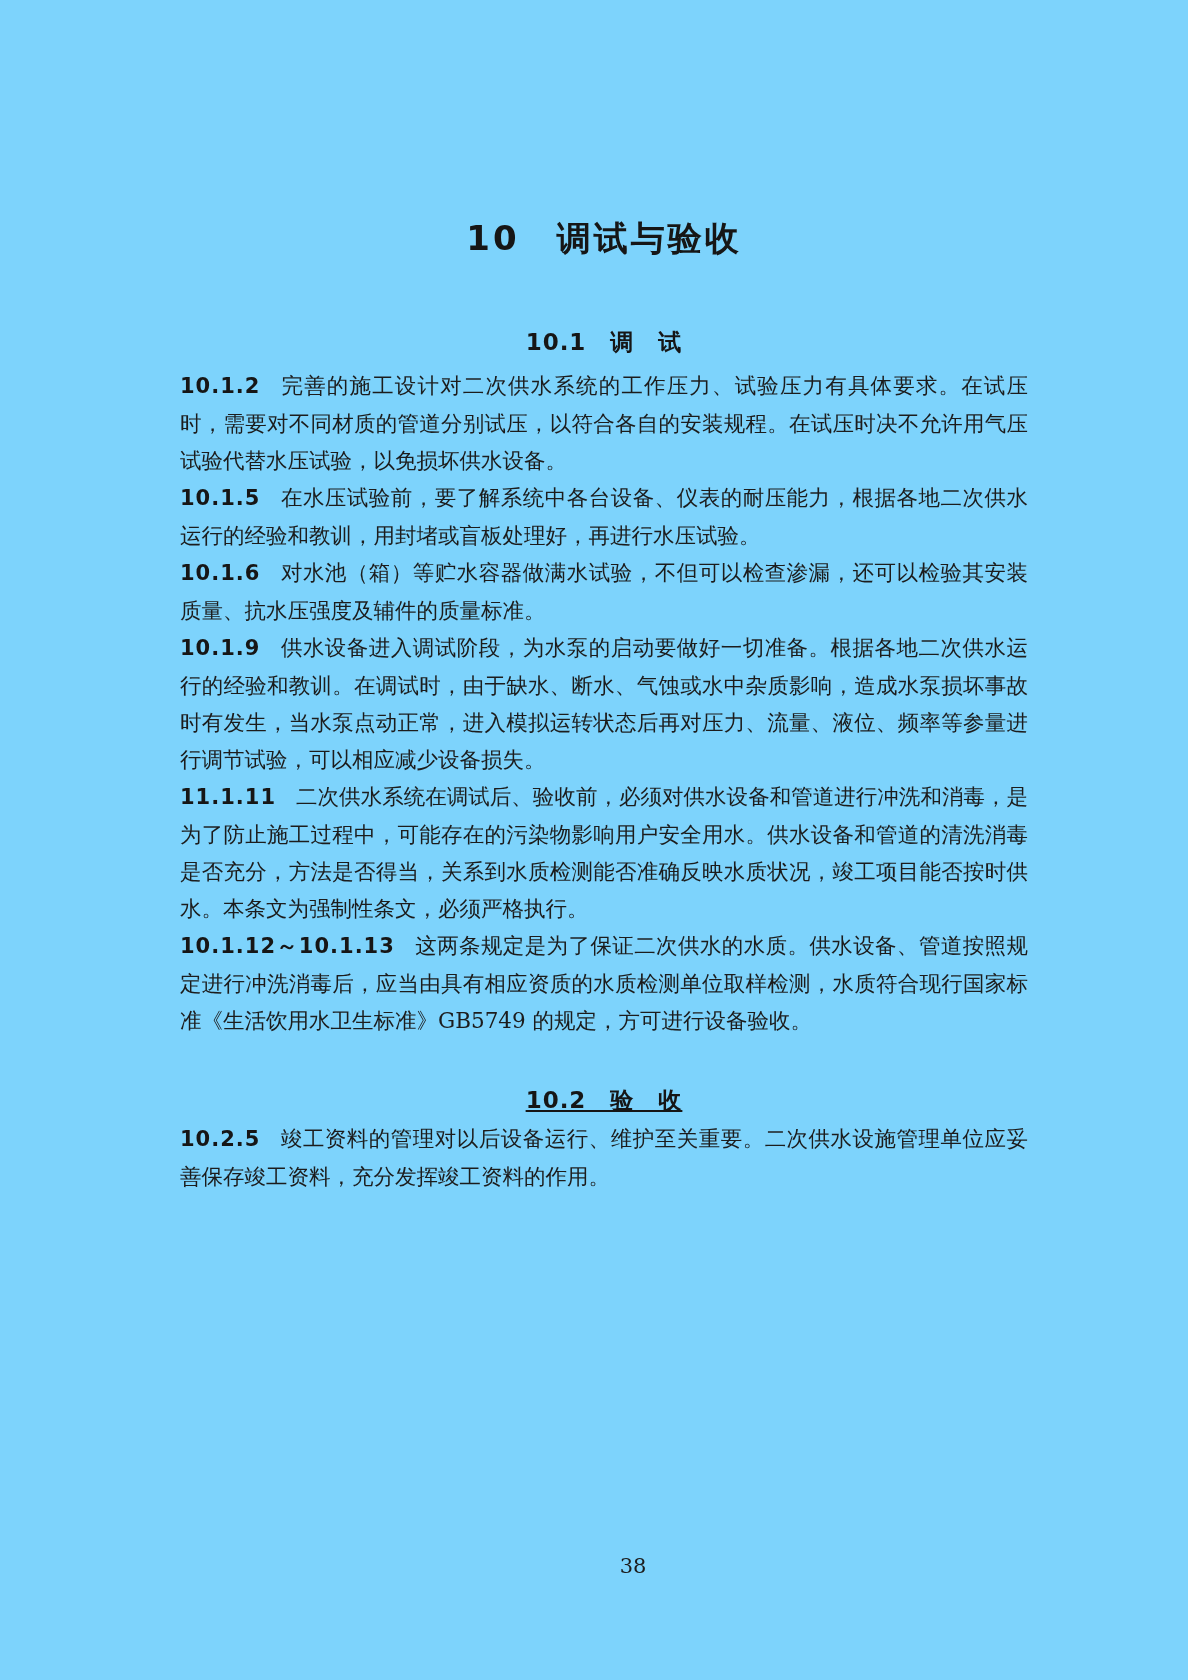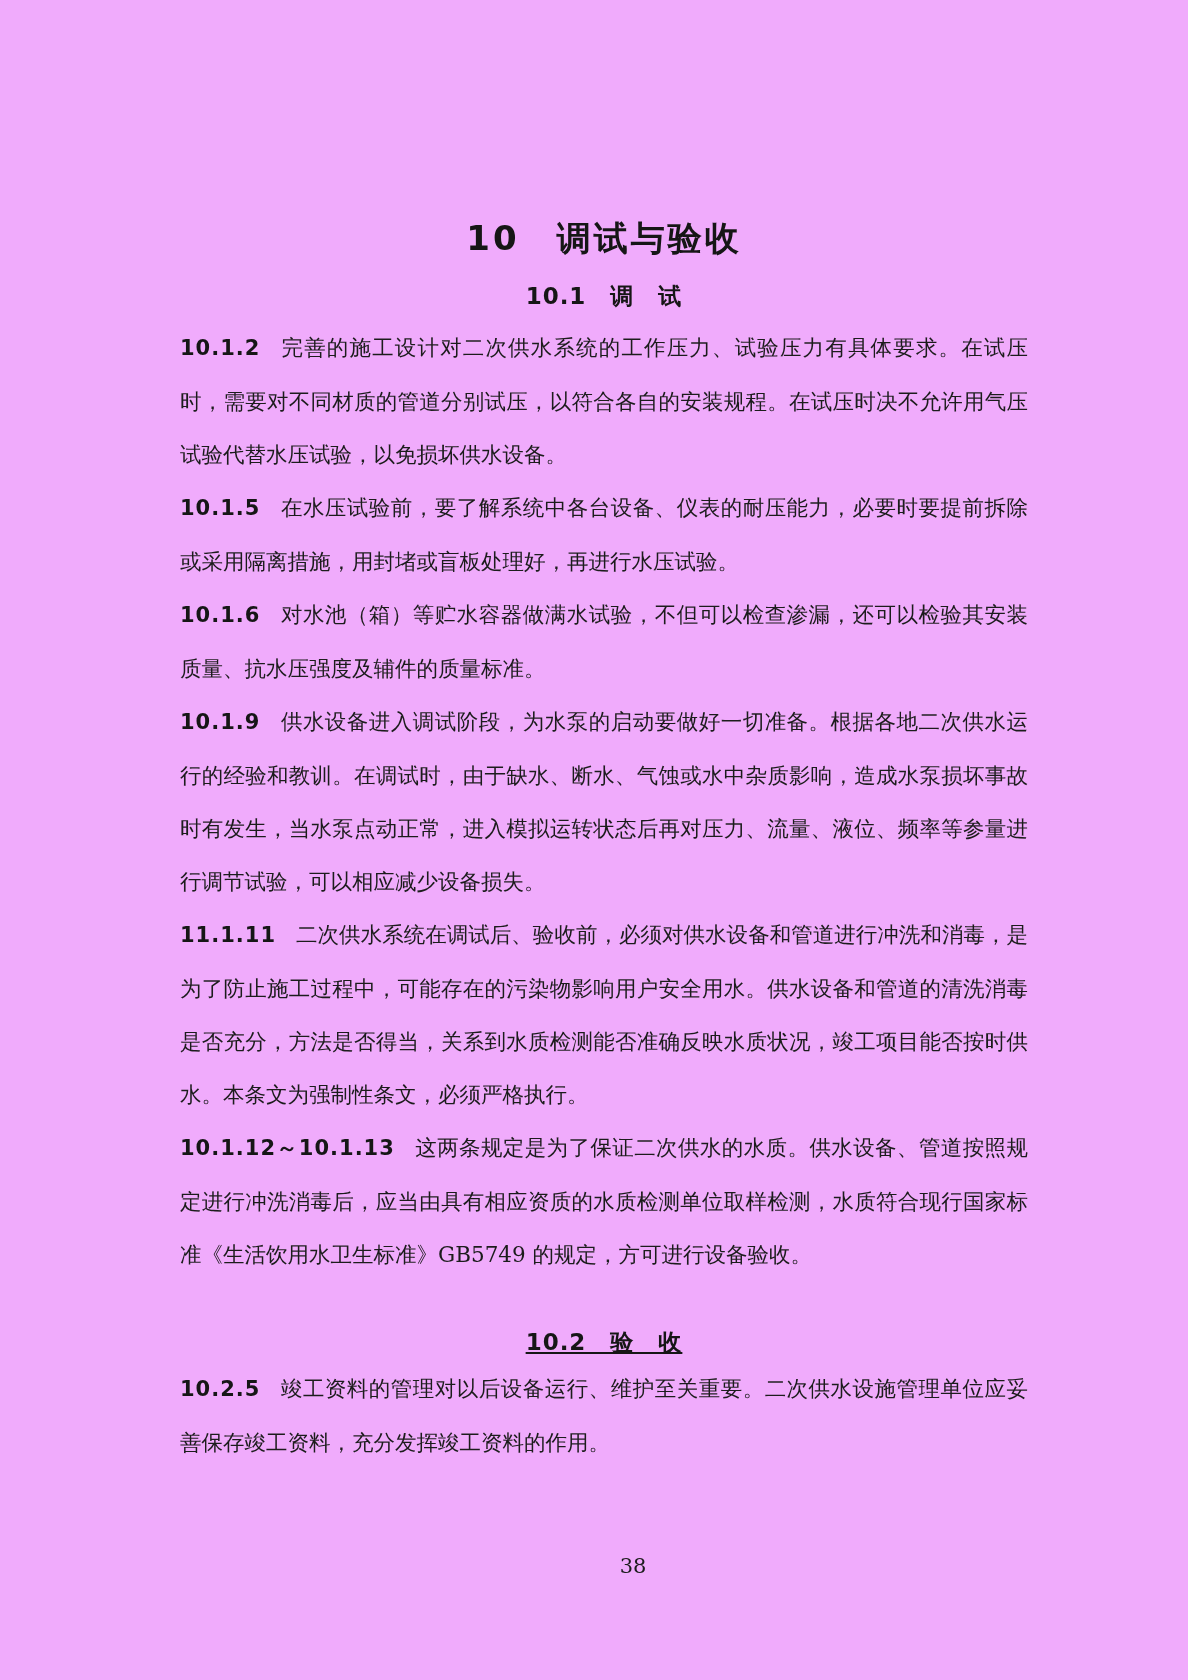--- a/index.html
+++ b/index.html
@@ -5,57 +5,57 @@
   html, body {
     margin: 0;
     padding: 0;
     background: #ffffff;
     color: #1c1c1c;
   }
   .page {
     position: relative;
     width: 1188px;
     height: 1680px;
-    background: #f0abfc;
+    background: #7dd3fc;
     overflow: hidden;
     font-family: "DejaVu Serif", "Liberation Serif", serif;
   }
   .content {
     margin-left: 180px;
     width: 848px;
   }
   .chapter-title {
     margin: 221px 0 0 0;
     text-align: center;
     font-family: "DejaVu Sans", "Liberation Sans", sans-serif;
     font-weight: bold;
     font-size: 34px;
     line-height: 34px;
     letter-spacing: 3px;
     color: #161616;
   }
   .section-heading {
-    margin: 30px 0 13px 0;
+    margin: 76px 0 13px 0;
     text-align: center;
     font-family: "DejaVu Sans", "Liberation Sans", sans-serif;
     font-weight: bold;
     font-size: 23px;
     line-height: 23px;
     letter-spacing: 1px;
     color: #161616;
   }
   .section-heading.second {
     margin-top: 50px;
     margin-bottom: 8px;
     text-decoration: underline;
   }
   .clause {
     margin: 0;
     font-size: 21.5px;
-    line-height: 53px;
+    line-height: 37px;
     text-align: justify;
     text-align-last: left;
     color: #1c1c1c;
   }
   .clause-num {
     font-family: "DejaVu Sans", "Liberation Sans", sans-serif;
     font-weight: bold;
     font-size: 21px;
     letter-spacing: 1px;
     margin-right: 20px;
@@ -82,21 +82,21 @@
 
     <h1 class="chapter-title">10　调试与验收</h1>
 
     <section>
       <h2 class="section-heading">10.1　调　试</h2>
 
       <p class="clause">
         <span class="clause-num">10.1.2</span><span class="clause-text">完善的施工设计对二次供水系统的工作压力、试验压力有具体要求。在试压时，需要对不同材质的管道分别试压，以符合各自的安装规程。在试压时决不允许用气压试验代替水压试验，以免损坏供水设备。</span>
       </p>
       <p class="clause">
-        <span class="clause-num">10.1.5</span><span class="clause-text">在水压试验前，要了解系统中各台设备、仪表的耐压能力，必要时要提前拆除或采用隔离措施，用封堵或盲板处理好，再进行水压试验。</span>
+        <span class="clause-num">10.1.5</span><span class="clause-text">在水压试验前，要了解系统中各台设备、仪表的耐压能力，根据各地二次供水运行的经验和教训，用封堵或盲板处理好，再进行水压试验。</span>
       </p>
       <p class="clause">
         <span class="clause-num">10.1.6</span><span class="clause-text">对水池（箱）等贮水容器做满水试验，不但可以检查渗漏，还可以检验其安装质量、抗水压强度及辅件的质量标准。</span>
       </p>
       <p class="clause">
         <span class="clause-num">10.1.9</span><span class="clause-text">供水设备进入调试阶段，为水泵的启动要做好一切准备。根据各地二次供水运行的经验和教训。在调试时，由于缺水、断水、气蚀或水中杂质影响，造成水泵损坏事故时有发生，当水泵点动正常，进入模拟运转状态后再对压力、流量、液位、频率等参量进行调节试验，可以相应减少设备损失。</span>
       </p>
       <p class="clause">
         <span class="clause-num">11.1.11</span><span class="clause-text">二次供水系统在调试后、验收前，必须对供水设备和管道进行冲洗和消毒，是为了防止施工过程中，可能存在的污染物影响用户安全用水。供水设备和管道的清洗消毒是否充分，方法是否得当，关系到水质检测能否准确反映水质状况，竣工项目能否按时供水。本条文为强制性条文，必须严格执行。</span>
       </p>

